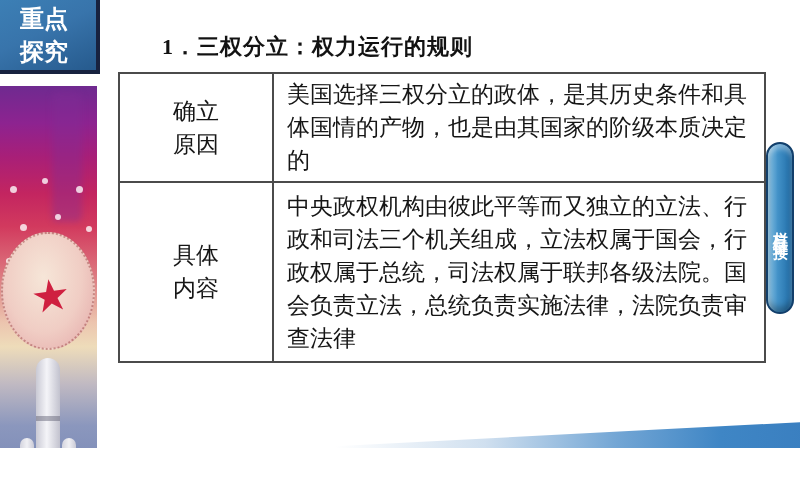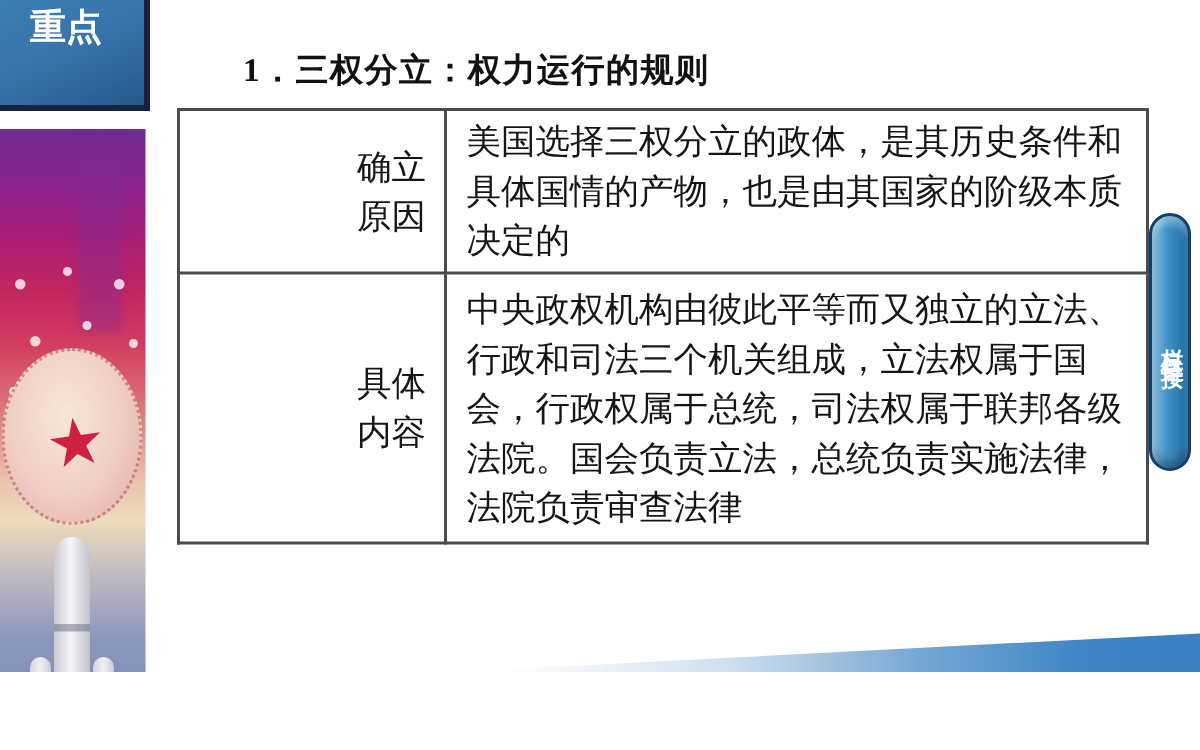--- a/index.html
+++ b/index.html
@@ -70,21 +70,21 @@
   
   .info-table{
     position:absolute; left:118px; top:72px; width:648px;
     border-collapse:collapse; table-layout:fixed; background:transparent;
   }
   .info-table td{
     border:2px solid #4b4b4b; color:#161616;
     font-size:23px; line-height:33px; vertical-align:middle;
   }
   .info-table td.head{
-    width:152px; text-align:right; white-space:pre-line; padding:2px 12px;
+    width:152px; text-align:center; white-space:pre-line; padding:2px 0;
   }
   .info-table td.body{ padding:4px 8px 4px 13px; }
   tr.r1{height:104px;} tr.r2{height:95px;} tr.r3{height:180px;}
 
   
   .tab{
     position:absolute; left:766px; top:142px; width:28px; height:172px;
     box-sizing:border-box; border-radius:14px;
     background:linear-gradient(90deg,#8ec6e8 0%, #4392c8 40%, #1e6ba6 100%);
     border:2px solid #123f6b;
@@ -96,20 +96,21 @@
     font-size:15px; letter-spacing:4px;
   }
 </style>
 </head>
 <body>
 
 <div class="slide">
 
   <div class="badge">
     <div>重点</div>
+    <div>探究</div>
   </div>
 
   <div class="photo">
     <div class="watermark"></div>
     <span class="dot" style="left:10px;top:100px;width:7px;height:7px;"></span>
     <span class="dot" style="left:42px;top:92px;width:6px;height:6px;"></span>
     <span class="dot" style="left:76px;top:100px;width:7px;height:7px;"></span>
     <span class="dot" style="left:20px;top:138px;width:7px;height:7px;"></span>
     <span class="dot" style="left:55px;top:128px;width:6px;height:6px;"></span>
     <span class="dot" style="left:86px;top:140px;width:6px;height:6px;"></span>

